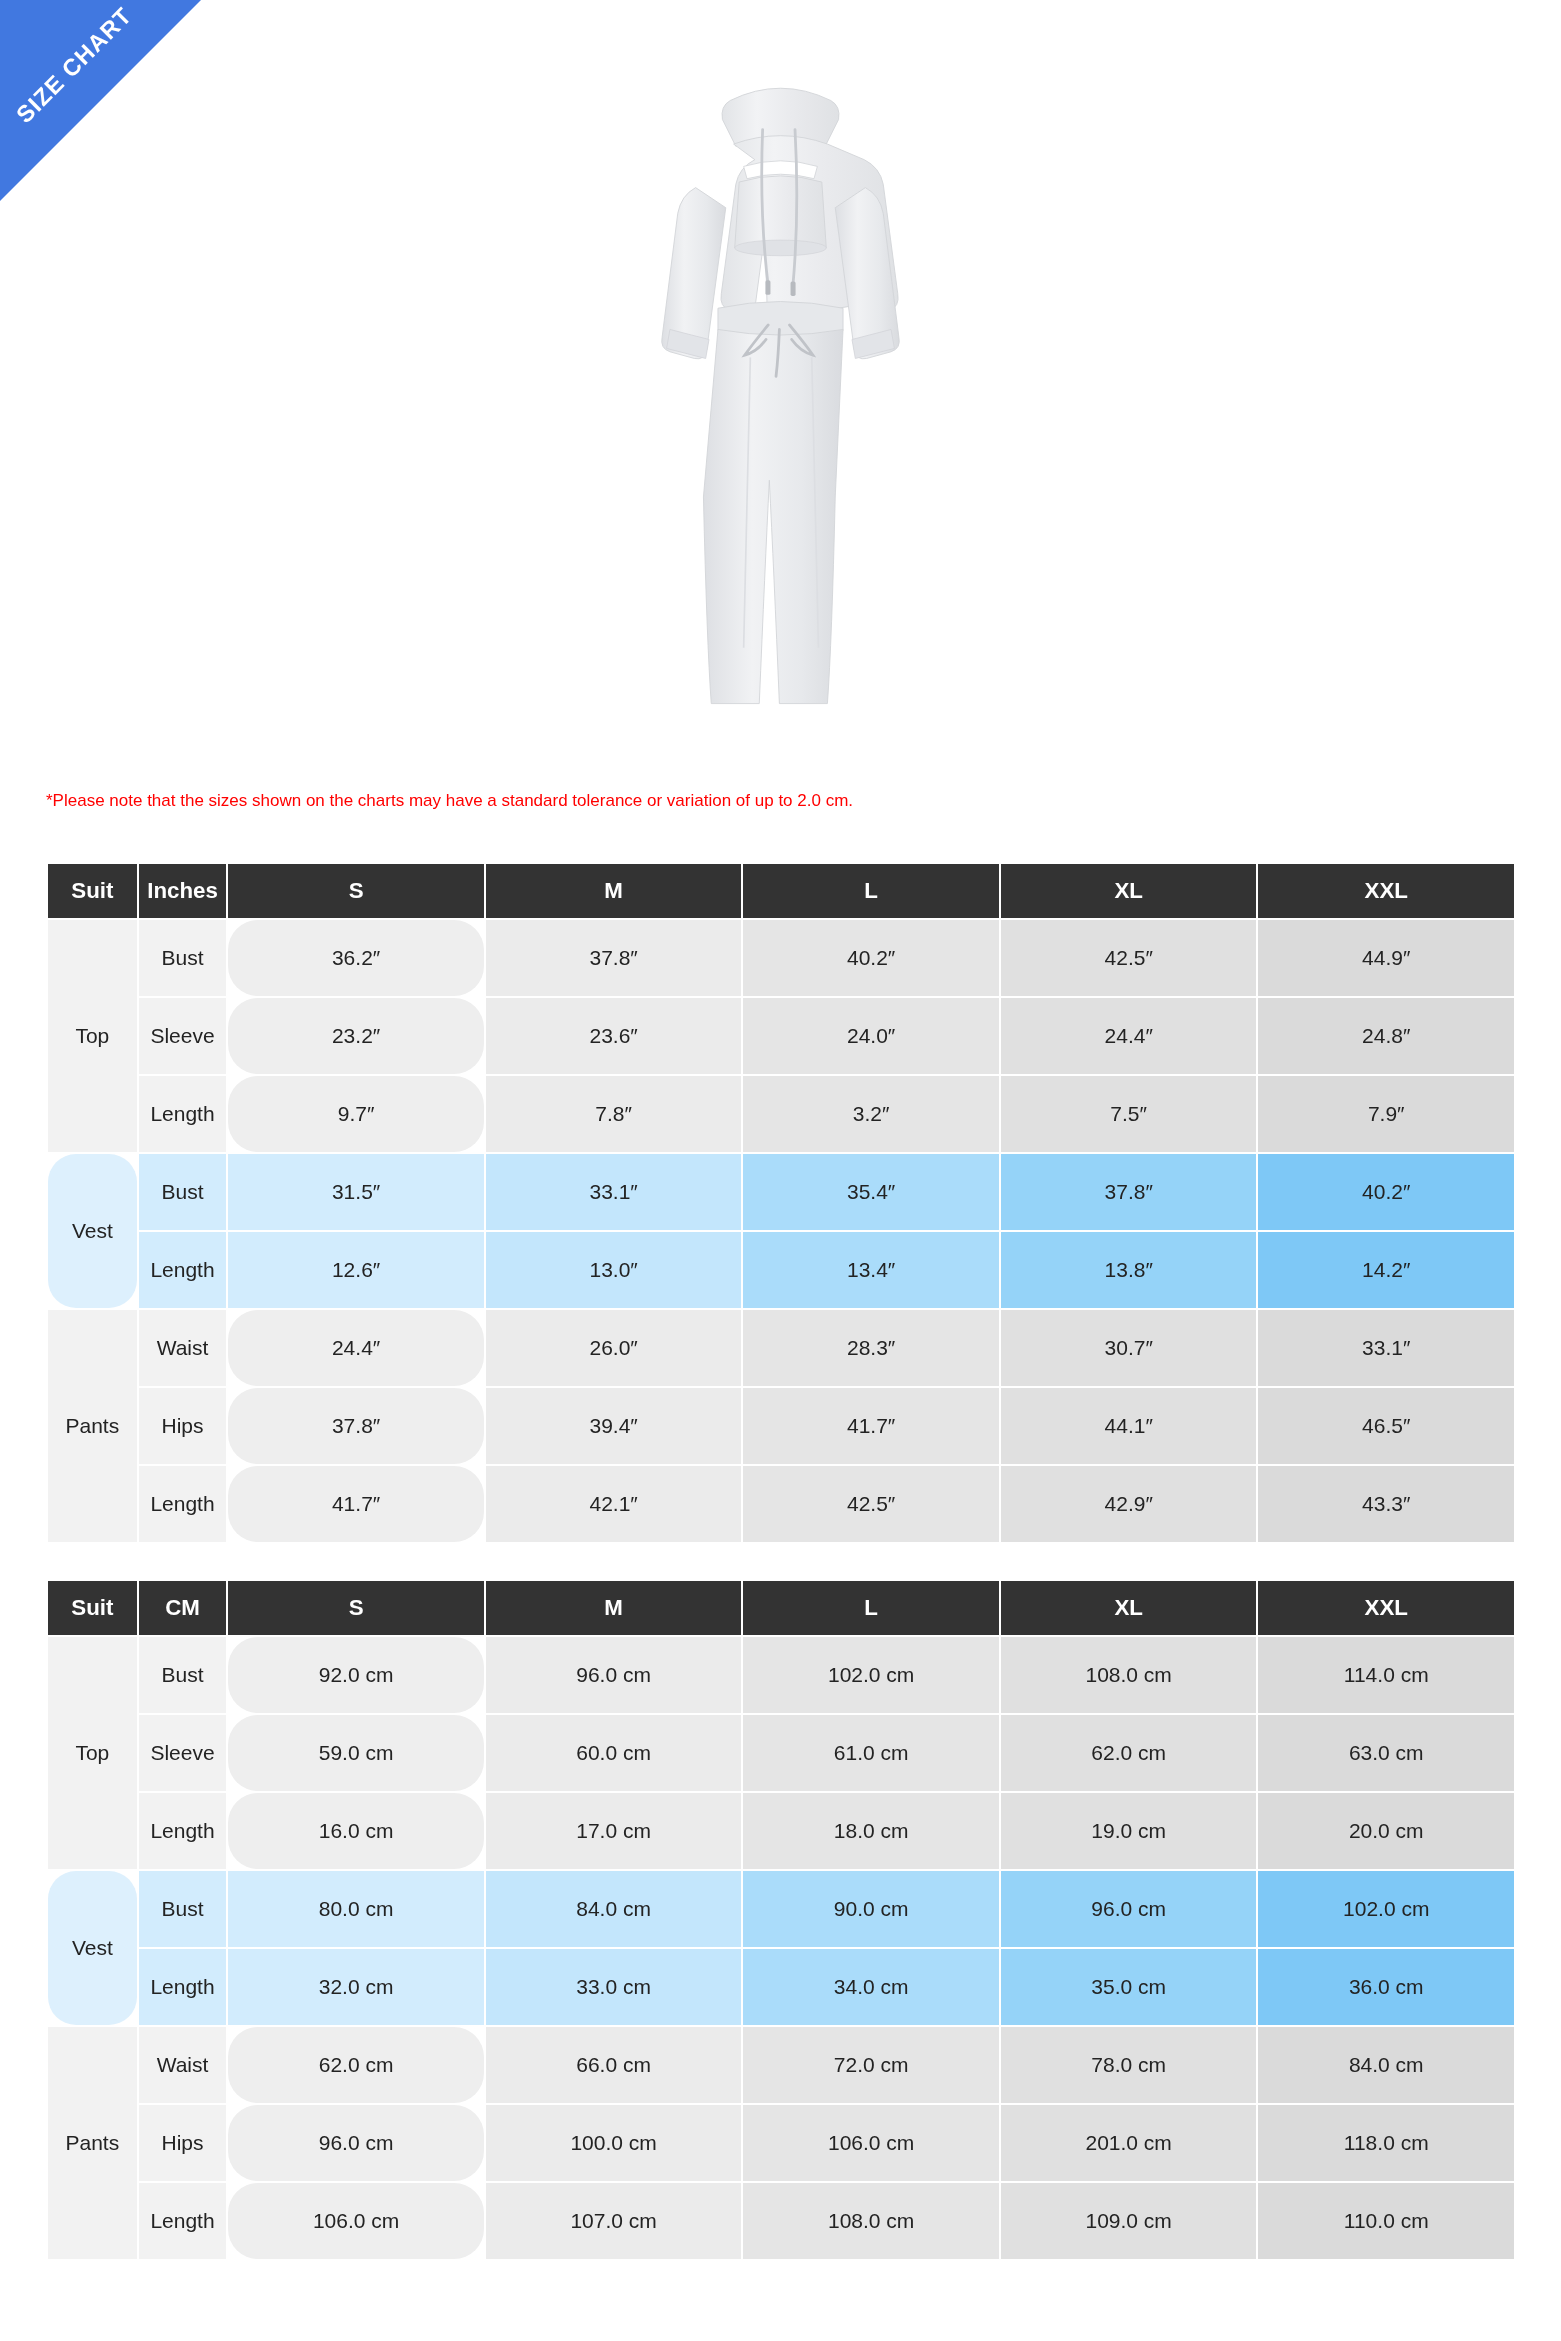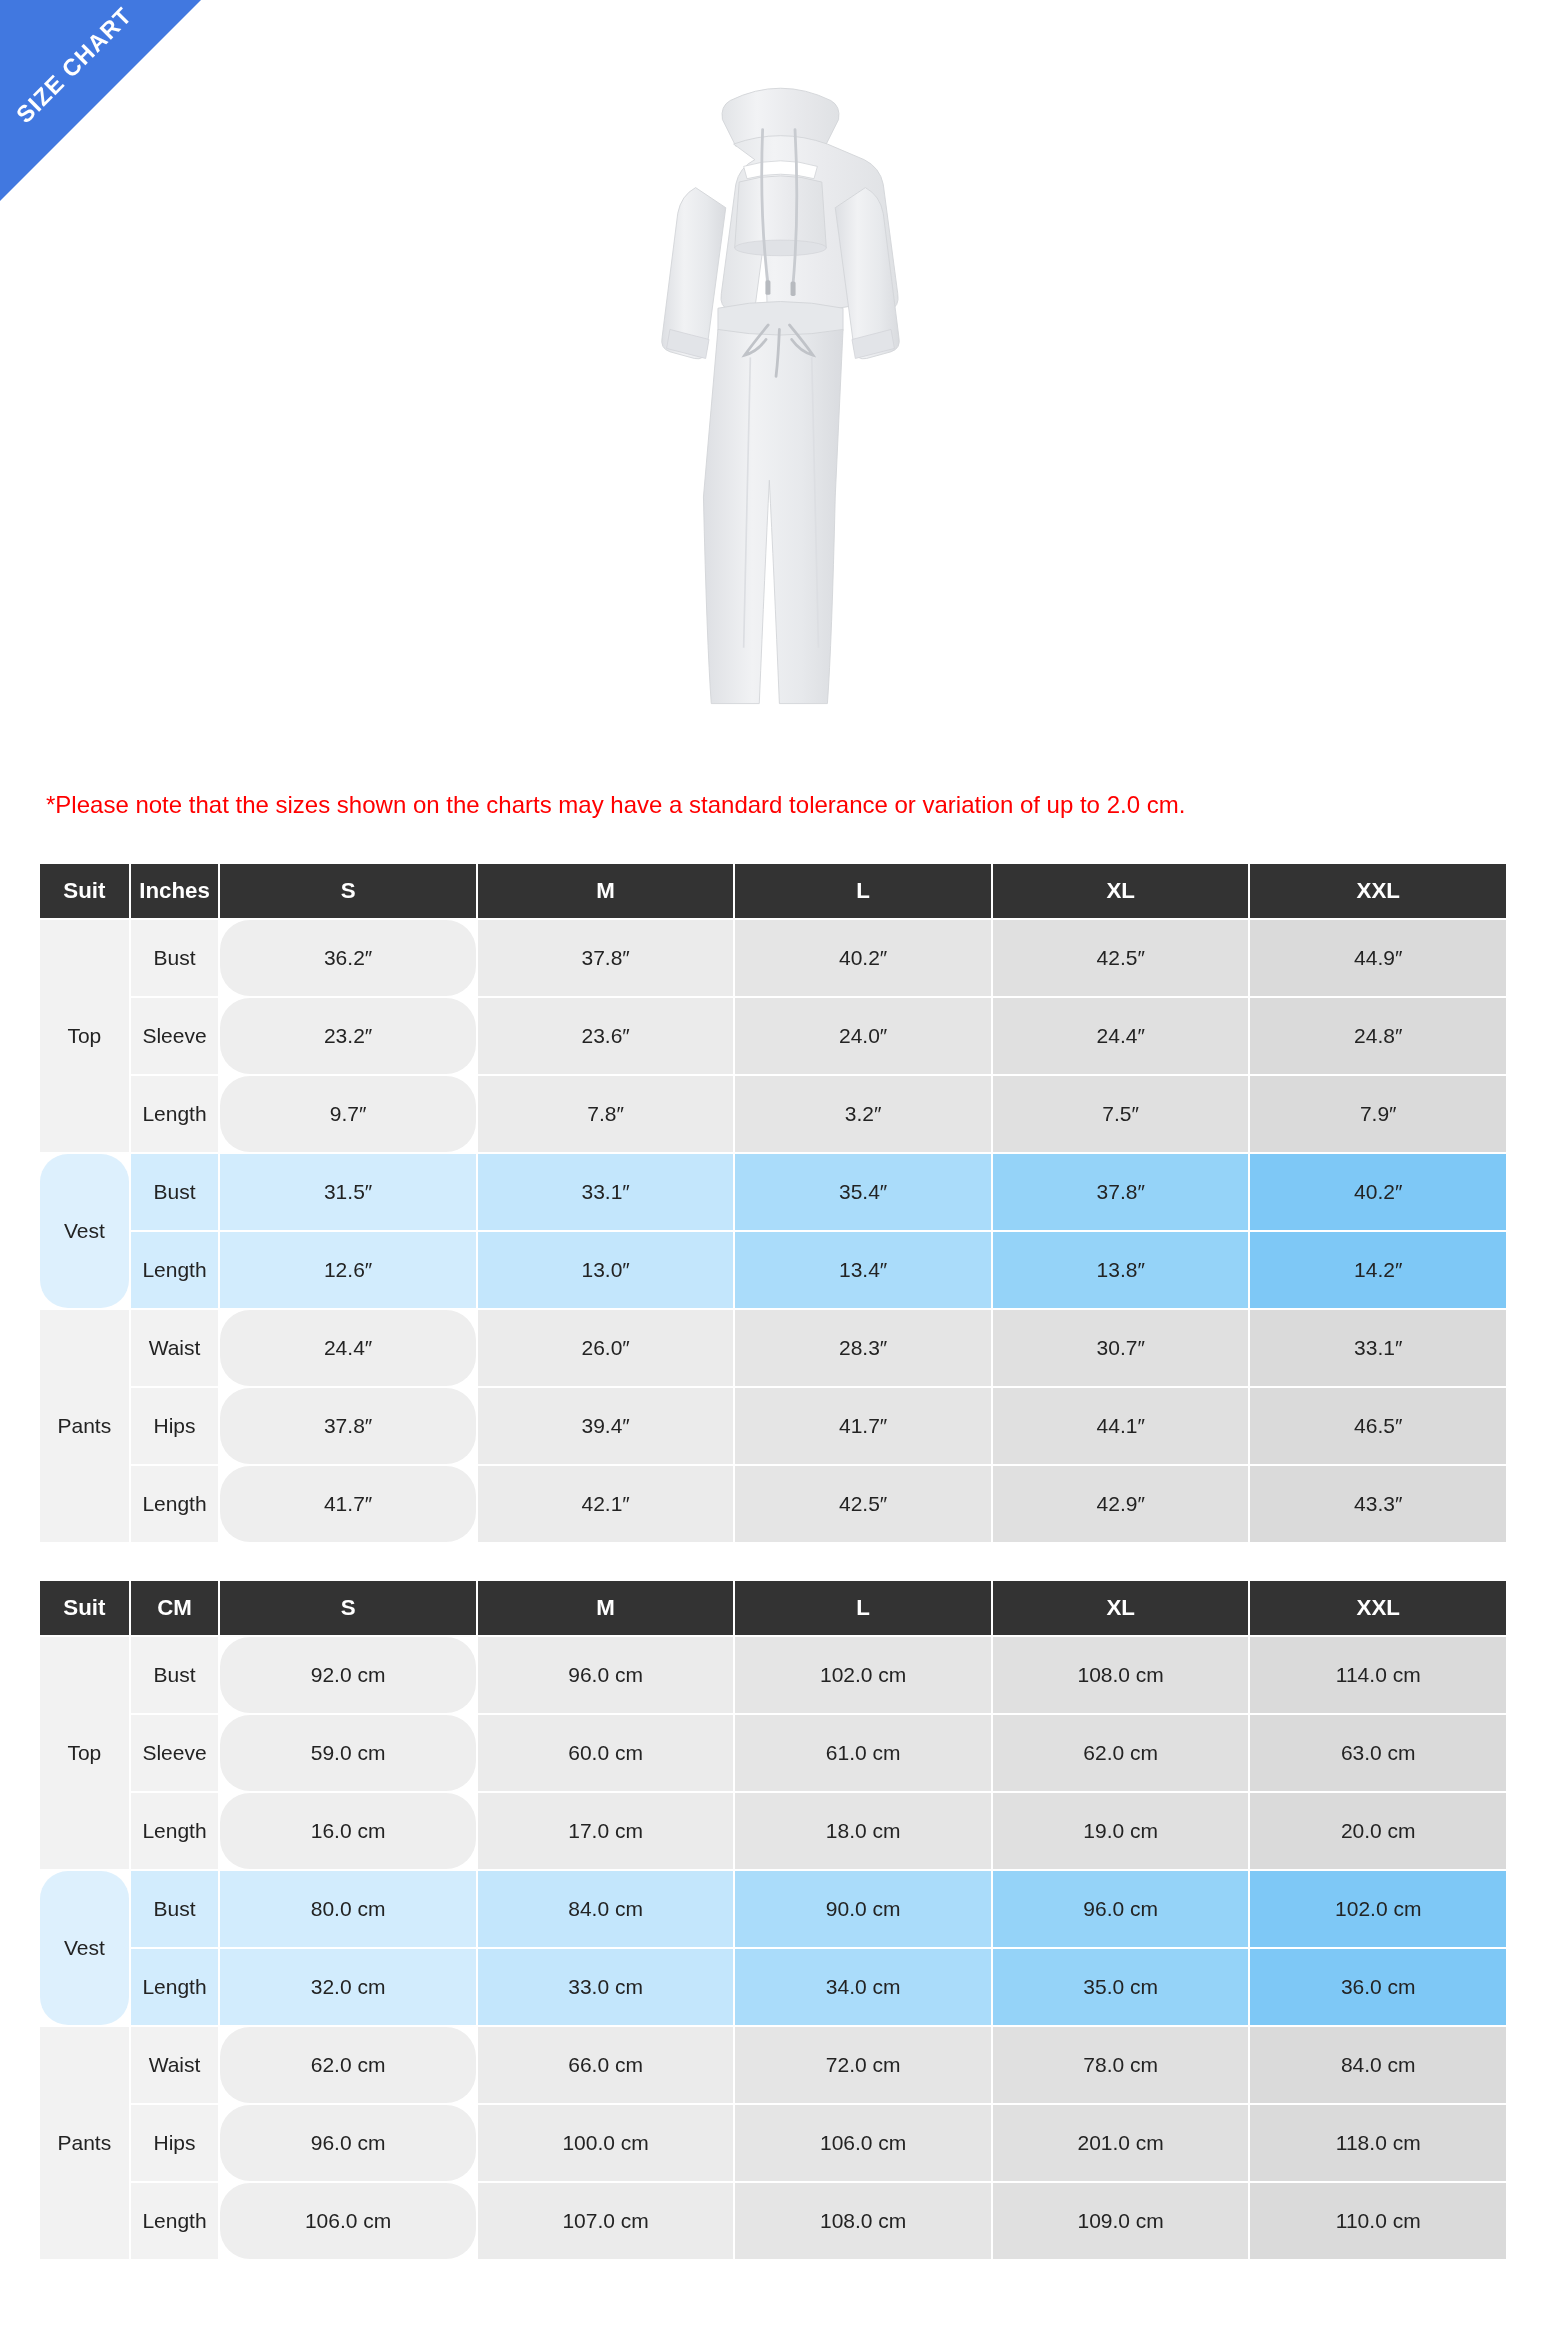--- a/index.html
+++ b/index.html
@@ -59,29 +59,29 @@
   }
   .product-svg { display: block; margin: 0 auto; }
 
   
   .note {
     position: absolute;
     top: 791px;
     left: 46px;
     color: #ff0000;
     font-family: "Liberation Sans", sans-serif;
-    font-size: 24px;
+    font-size: 17px;
     line-height: 1.15;
     white-space: nowrap;
   }
 
   
   .size-table {
     position: absolute;
-    left: 38px;
+    left: 46px;
     width: 1470px;
     border-collapse: separate;
     border-spacing: 2.2px;
     table-layout: fixed;
   }
   #table-inches { top: 862px; }
   #table-cm     { top: 1579px; }
 
   .size-table th,
   .size-table td {

